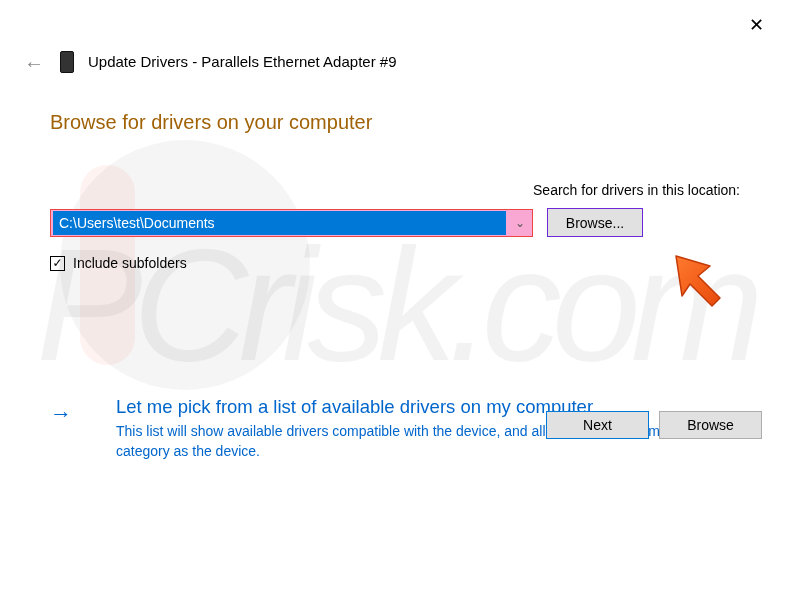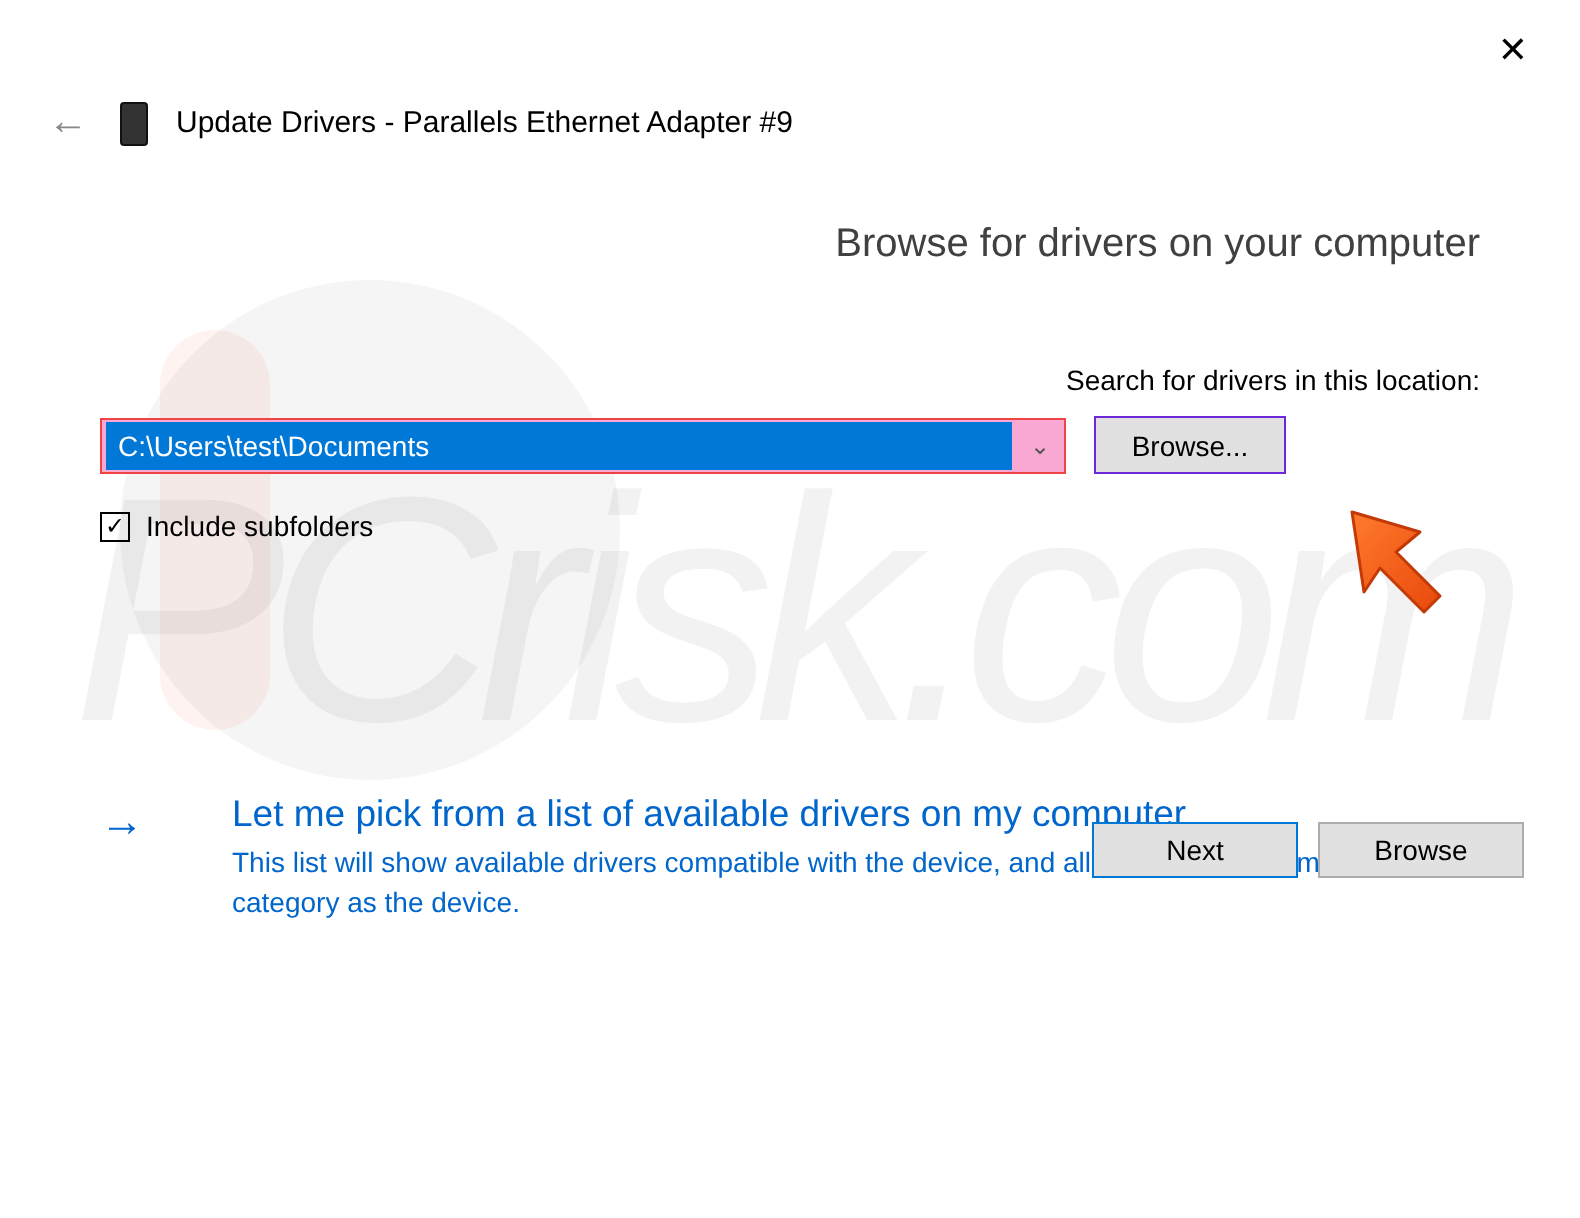--- a/index.html
+++ b/index.html
@@ -76,25 +76,24 @@
       position: relative;
     }
     .header-title {
       font-size: 15px;
       color: #000;
     }
     .main {
       padding: 36px 50px 0 50px;
     }
     .page-title {
-      color: #404040;
+      color: #a16207;
       font-size: 20px;
       font-weight: 400;
       margin-bottom: 48px;
-      text-align: right;
     }
     .field-label {
       font-size: 14px;
       color: #000;
       margin-bottom: 10px;
       text-align: right;
     }
     .path-row {
       display: flex;
       align-items: center;

